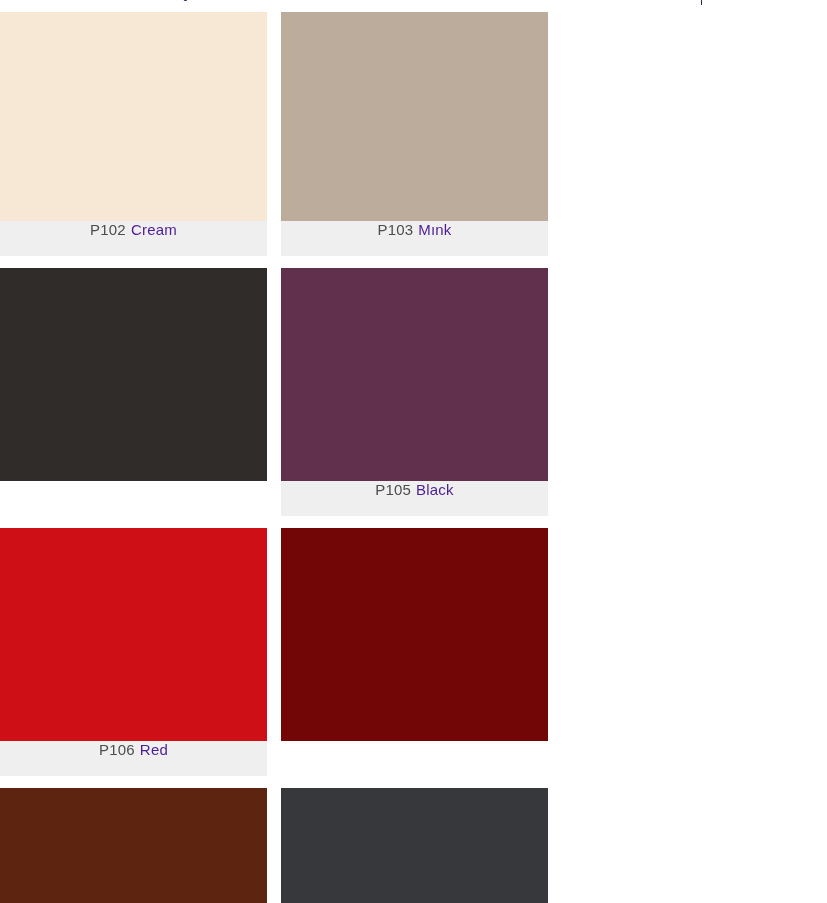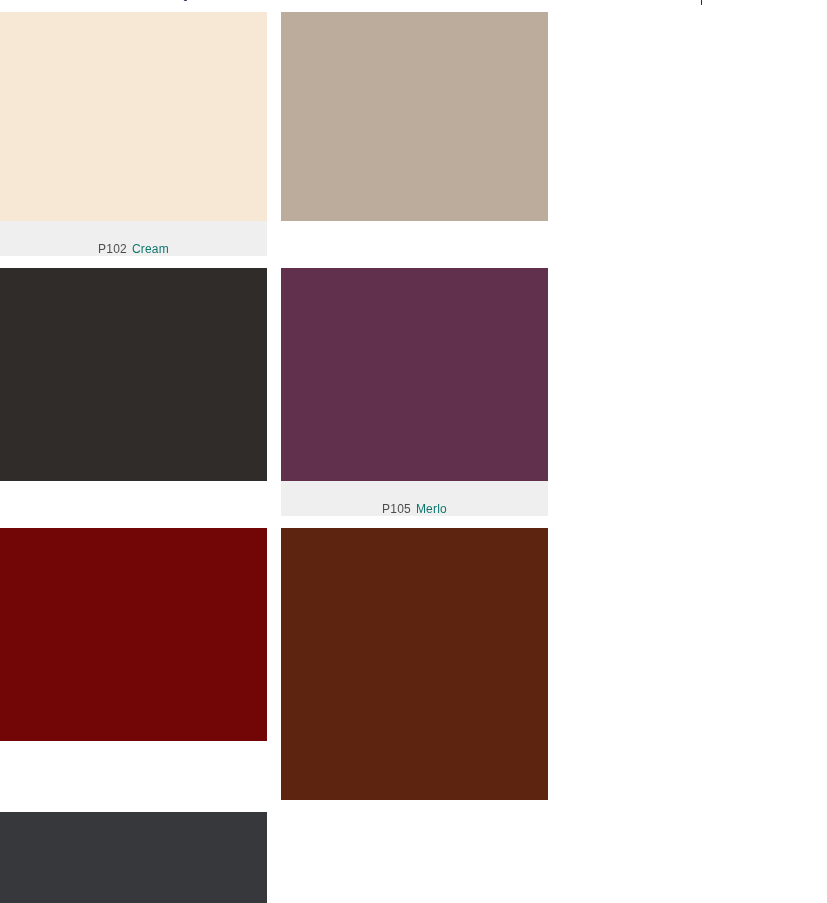--- a/index.html
+++ b/index.html
@@ -87,29 +87,29 @@
   }
   .swatch-color {
     width: 100%;
     height: 213px;
     display: block;
   }
   .swatch-label {
     height: 35px;
     background: #efefef;
     display: flex;
-    align-items: flex-end;
+    align-items: flex-start;
     justify-content: center;
     gap: 5px;
-    font-size: 12px;
+    font-size: 15px;
     color: #4d4d4d;
     letter-spacing: .2px;
   }
   .swatch-code { color: #4d4d4d; }
-  .swatch-name { color: #0f766e; }
+  .swatch-name { color: #4c1d95; }
 
   
   .row3 .swatch-color { height: 272px; }
 </style>
 </head>
 <body>
 
 <div class="topbar">
   <nav class="nav">
       <div class="nav-item">SHOP</div>
@@ -128,29 +128,40 @@
 <div class="grid">
     <div class="swatch">
       <div class="swatch-color" style="background: rgb(247, 232, 213);"></div>
       <div class="swatch-label">
         <span class="swatch-code">P102</span>
         <span class="swatch-name">Cream</span>
       </div>
     </div>
     <div class="swatch">
       <div class="swatch-color" style="background: rgb(188, 172, 155);"></div>
+      <div class="swatch-label">
+        <span class="swatch-code">P103</span>
+        <span class="swatch-name">Mınk</span>
+      </div>
     </div>
     <div class="swatch">
       <div class="swatch-color" style="background: rgb(47, 44, 42);"></div>
     </div>
     <div class="swatch">
       <div class="swatch-color" style="background: rgb(96, 48, 76);"></div>
       <div class="swatch-label">
         <span class="swatch-code">P105</span>
-        <span class="swatch-name">Merlo</span>
+        <span class="swatch-name">Black</span>
+      </div>
+    </div>
+    <div class="swatch">
+      <div class="swatch-color" style="background: rgb(206, 16, 22);"></div>
+      <div class="swatch-label">
+        <span class="swatch-code">P106</span>
+        <span class="swatch-name">Red</span>
       </div>
     </div>
     <div class="swatch">
       <div class="swatch-color" style="background: rgb(114, 6, 7);"></div>
     </div>
     <div class="swatch row3">
       <div class="swatch-color" style="background: rgb(93, 36, 16);"></div>
     </div>
     <div class="swatch row3">
       <div class="swatch-color" style="background: rgb(54, 56, 59);"></div>

